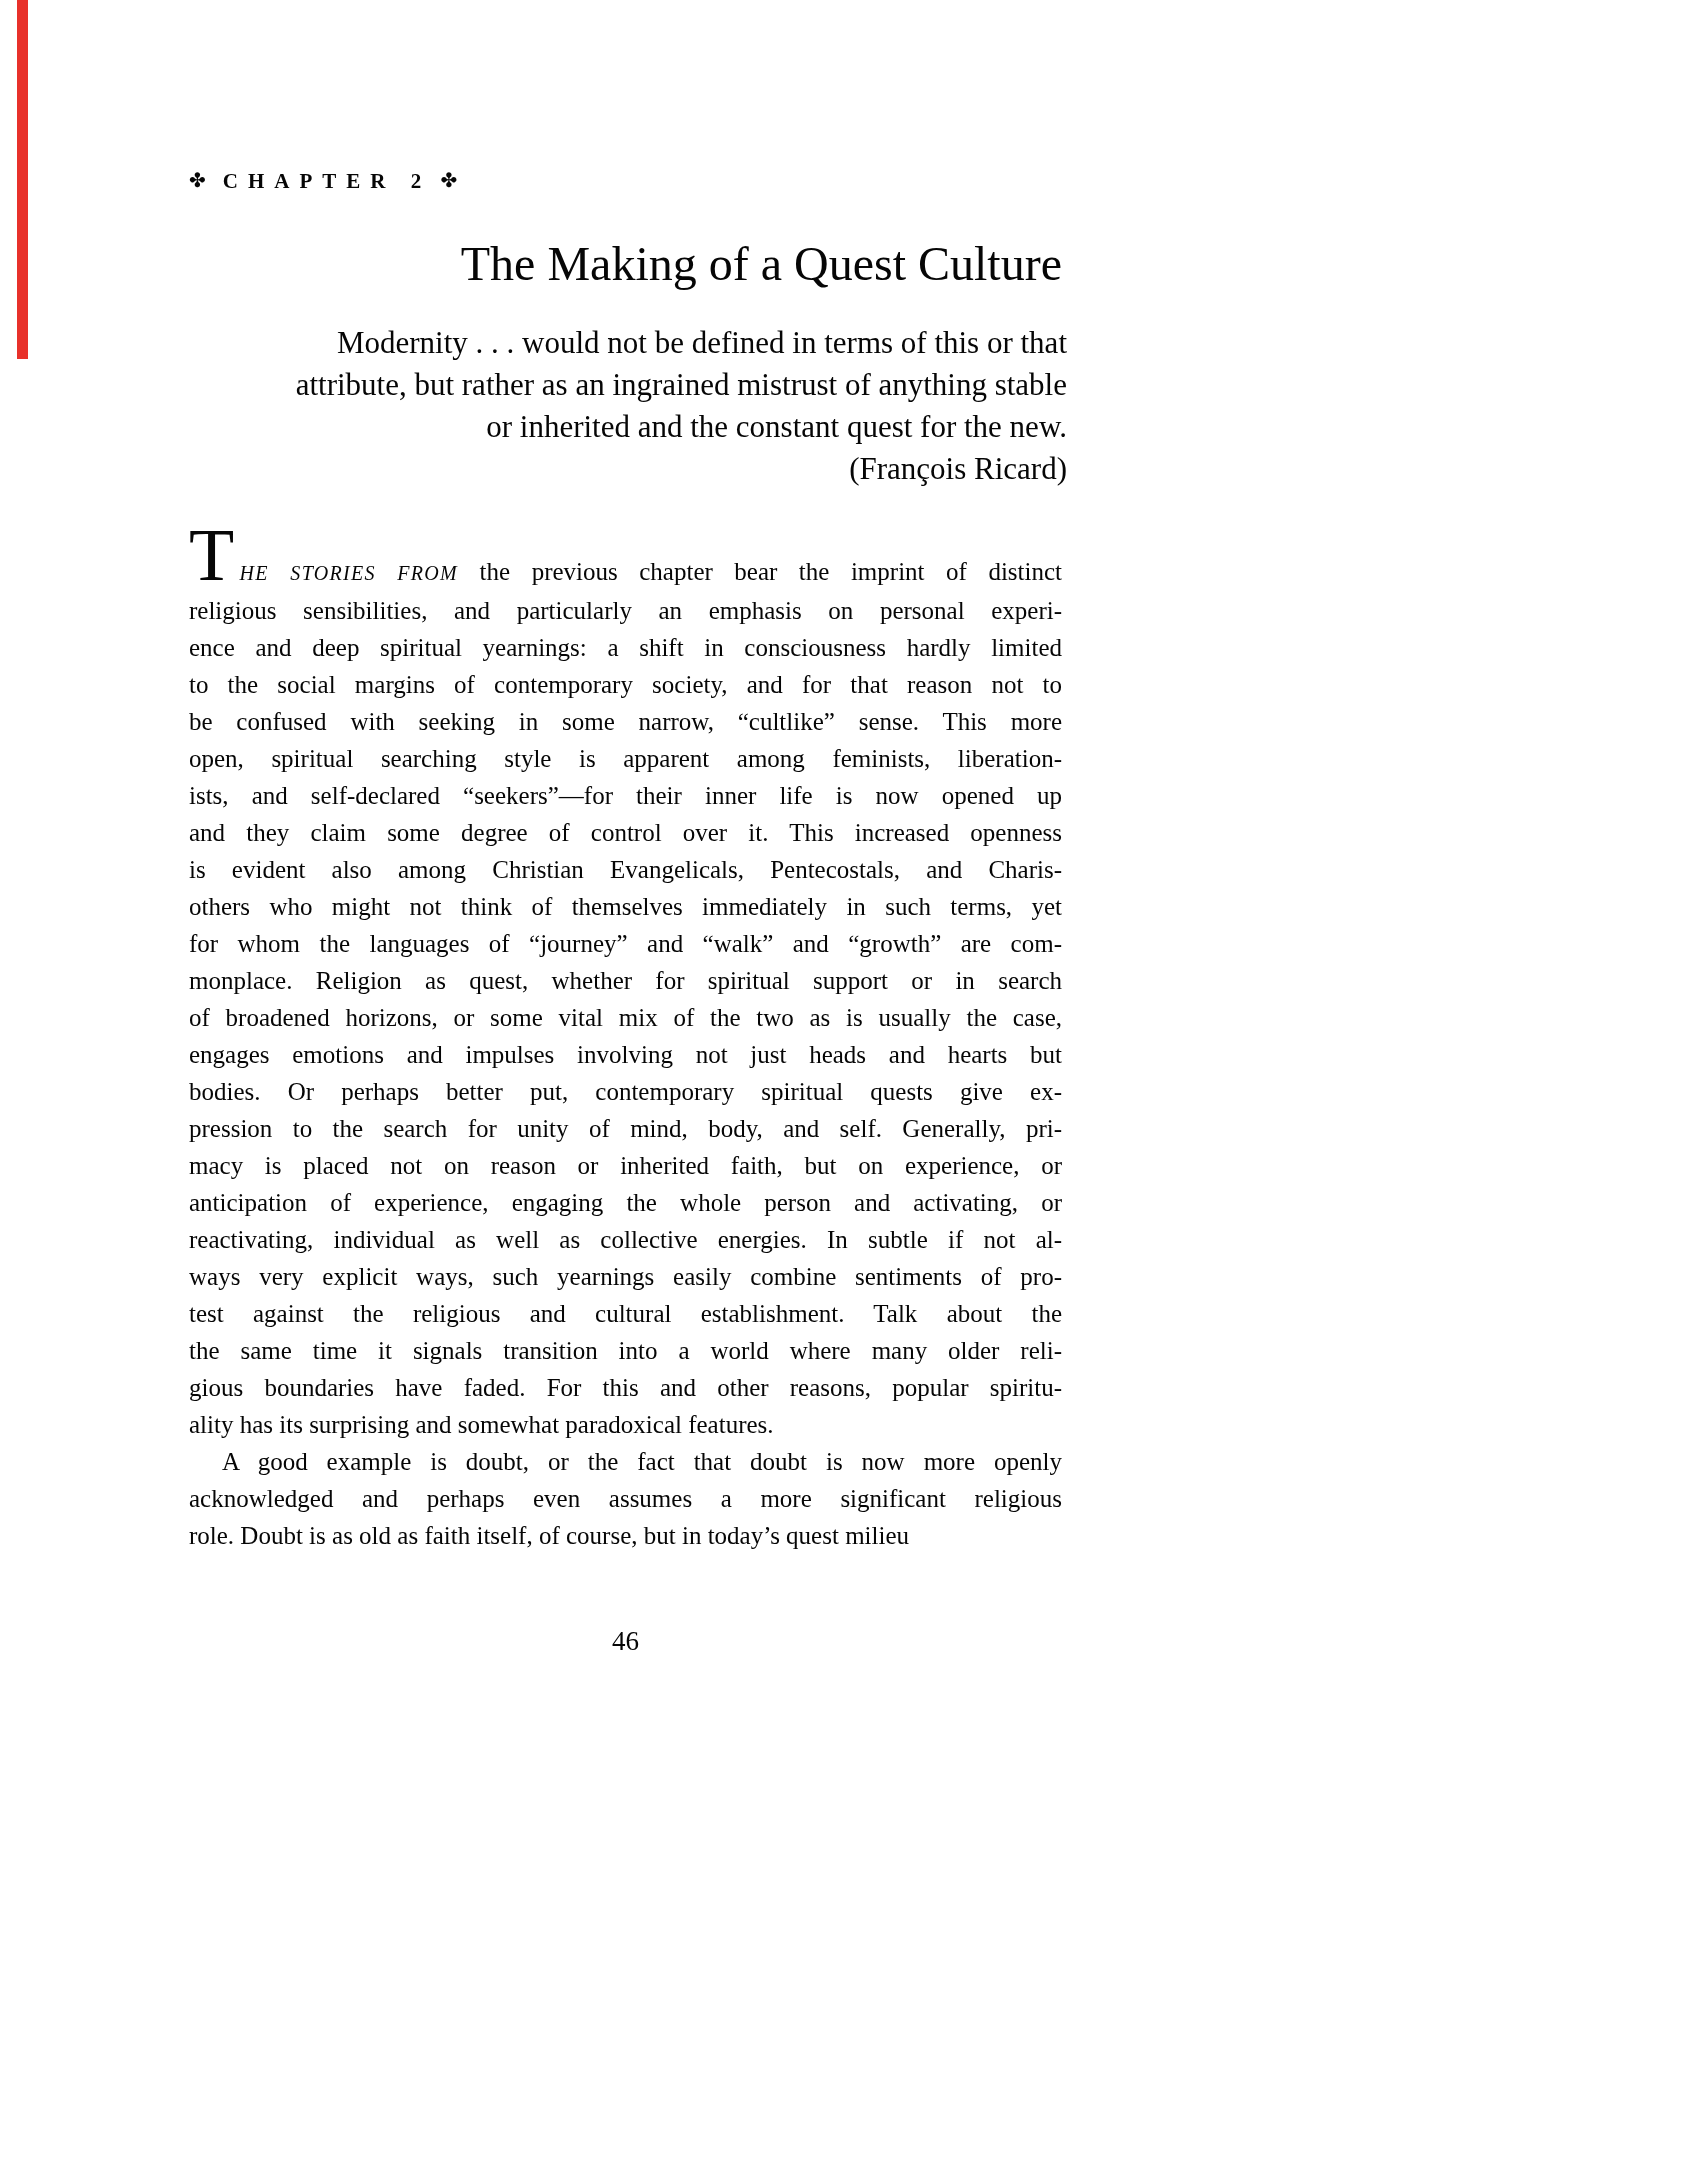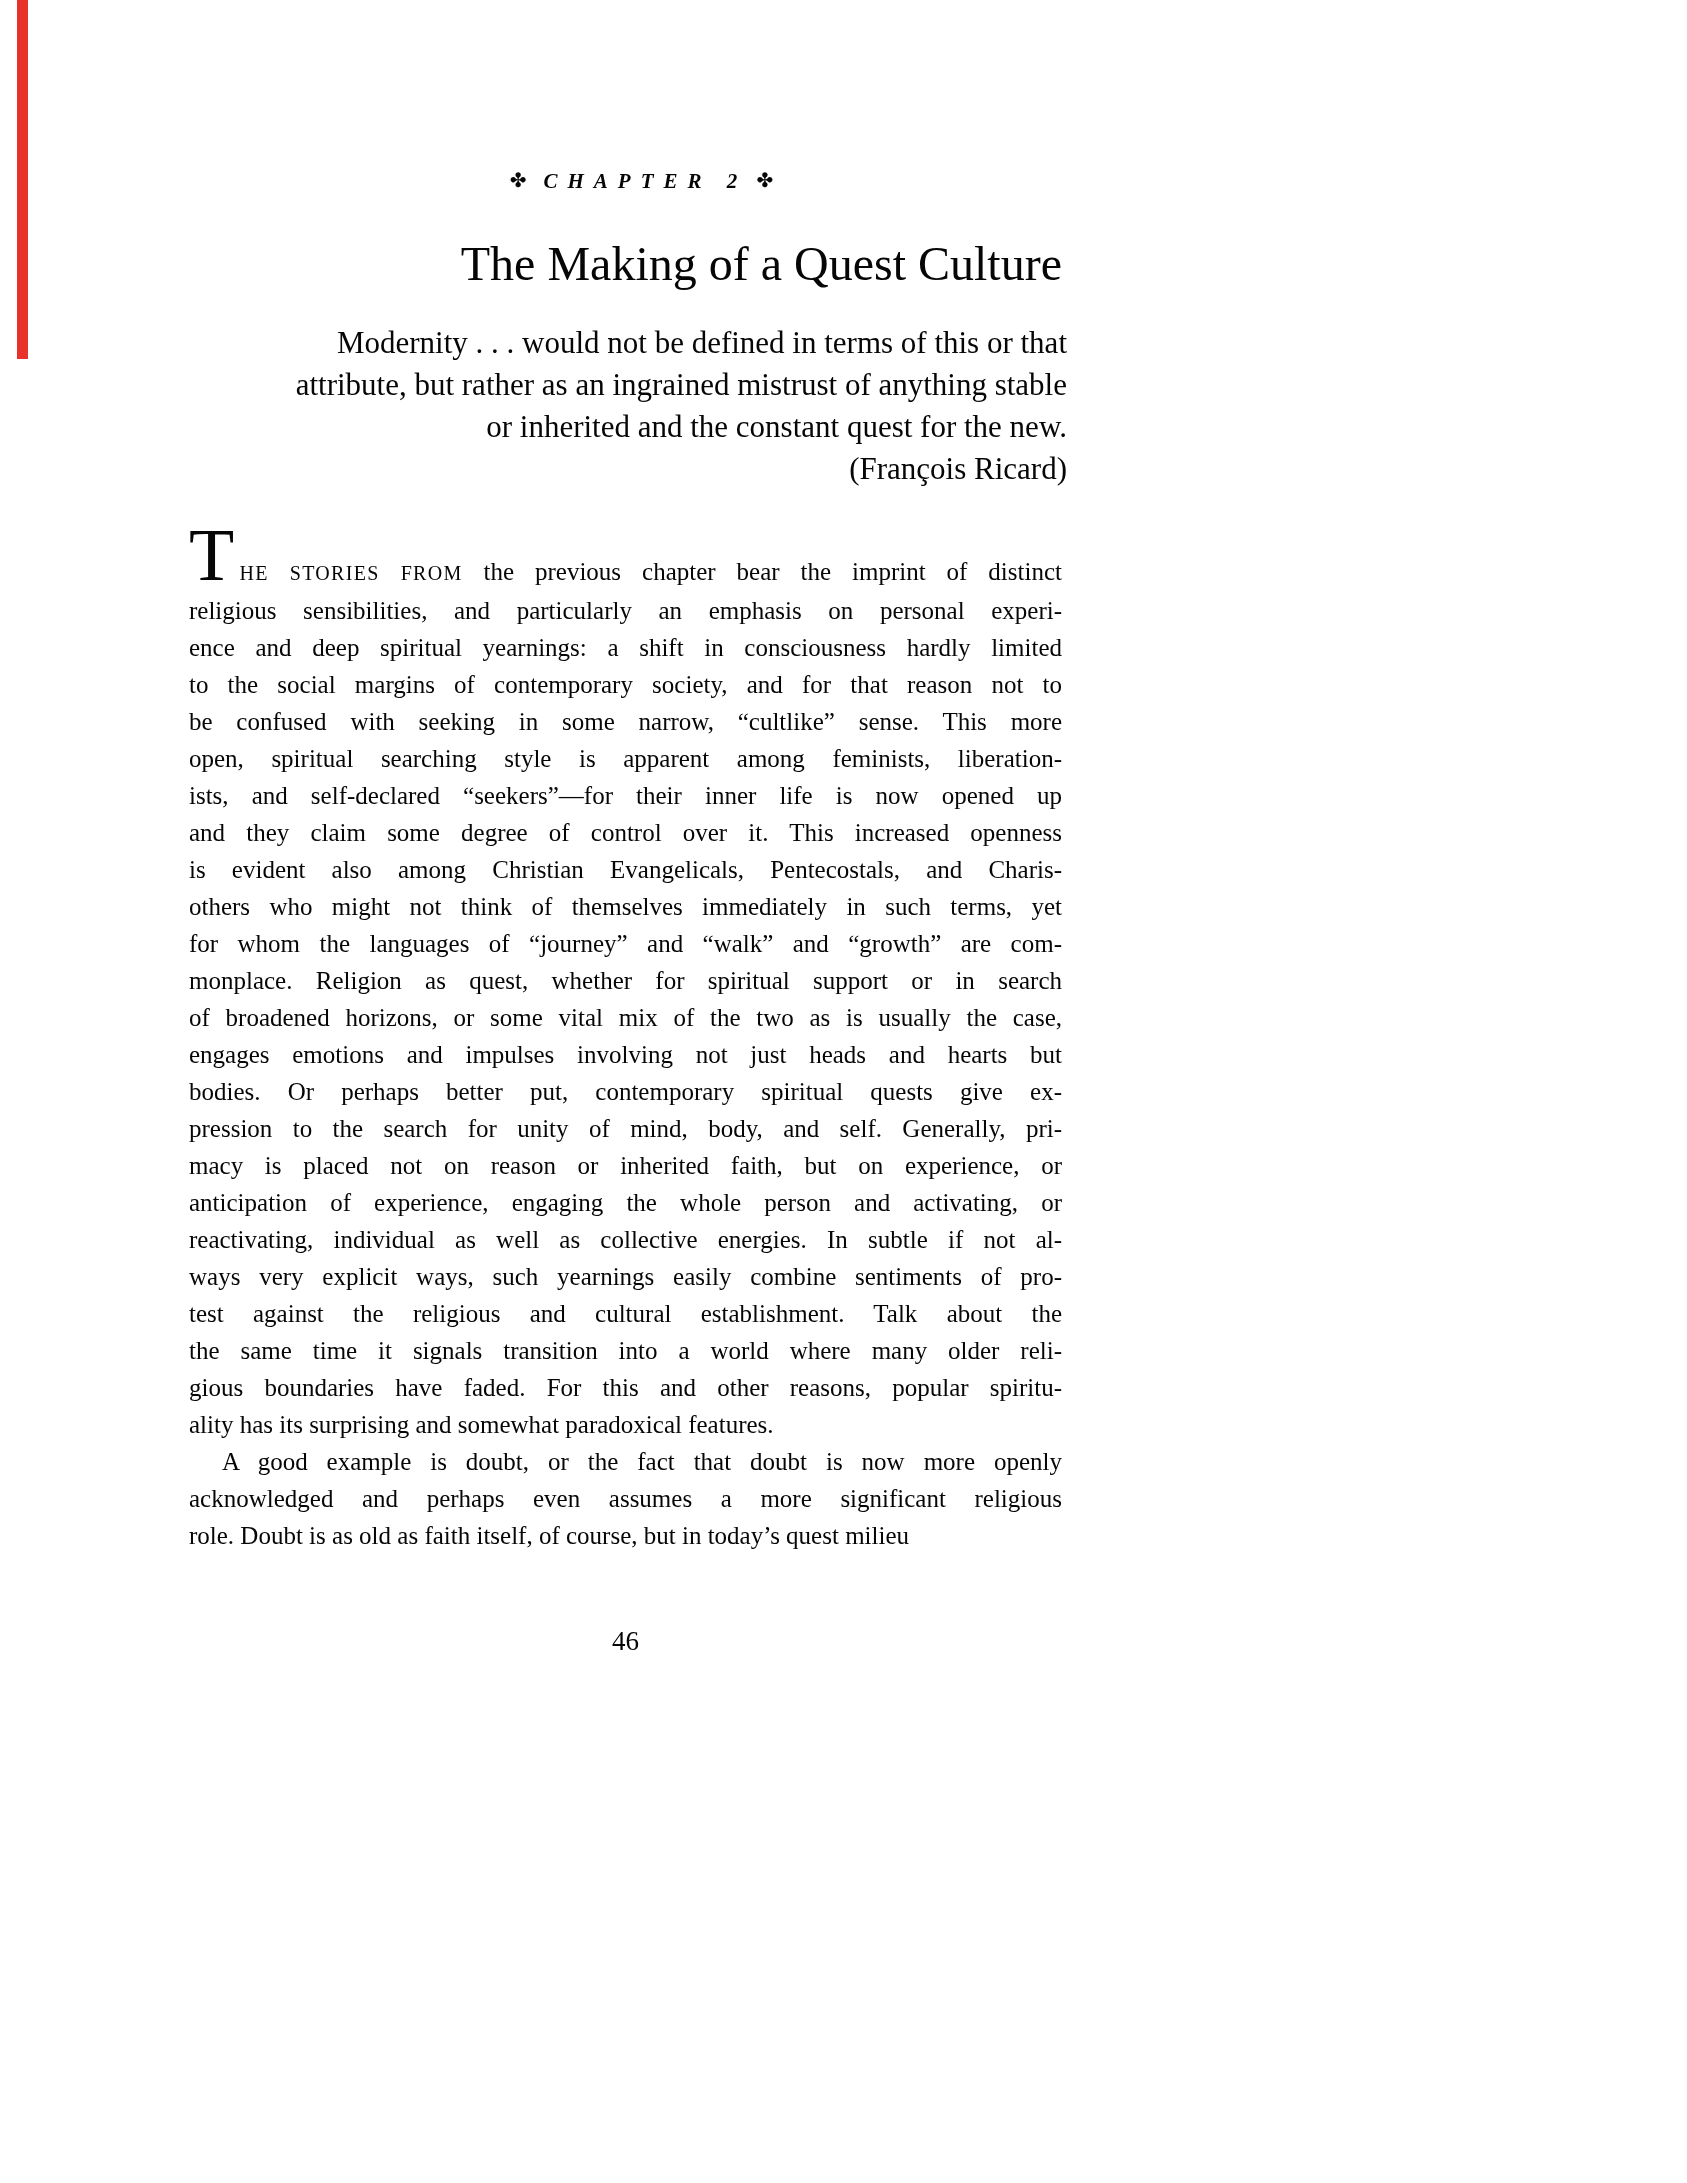--- a/index.html
+++ b/index.html
@@ -14,25 +14,23 @@
 
   .ribbon {
     position: absolute; left: 16.5px; top: 0;
     width: 11.2px; height: 359px;
     background: #e8312a;
   }
 
   .column { position: absolute; left: 189px; top: 0; width: 873px; height: 2183px; }
 
   .chapter-head {
-    position: absolute; top: 171px; left: 16px; width: 100%;
-    text-align: center;
+    position: absolute; top: 171px; left: 0; width: 100%;
     font-weight: 700; font-size: 21px; line-height: 1;
     white-space: nowrap;
-    font-style: italic;
   }
   .chlabel { letter-spacing: 10px; margin: 0 9.3px 0 17px; }
   .orn { font-family: "DejaVu Sans", sans-serif; font-size: 20px; font-weight: 400; position: relative; top: -1.3px; }
 
   .title {
     position: absolute; top: 239px; left: 0; width: 100%; margin: 0;
     text-align: right;
     font-weight: 400; font-size: 48px; line-height: 1.04;
     white-space: nowrap;
   }
@@ -50,21 +48,21 @@
     text-justify: inter-word;
   }
   .bline { text-align: justify; text-align-last: justify; }
   .bline.last { text-align-last: left; }
   .bline.indent-first { text-indent: 33px; }
 
   .dropcap {
     font-size: 74px; line-height: 0;
     margin-right: 5.3px;
   }
-  .sc { font-size: 20px; letter-spacing: 1.3px; }
+  .sc { font-size: 20px; letter-spacing: 1.3px; font-style: italic; }
 
   .folio {
     position: absolute; top: 1628px; left: 0; width: 100%;
     text-align: center; font-size: 27px; line-height: 1;
   }
 </style>
 </head>
 <body>
 
 <div class="page">

